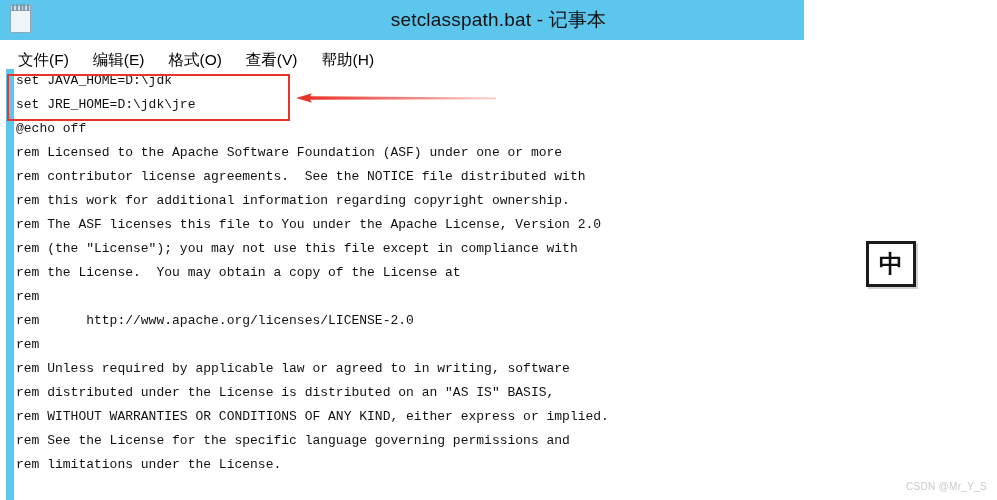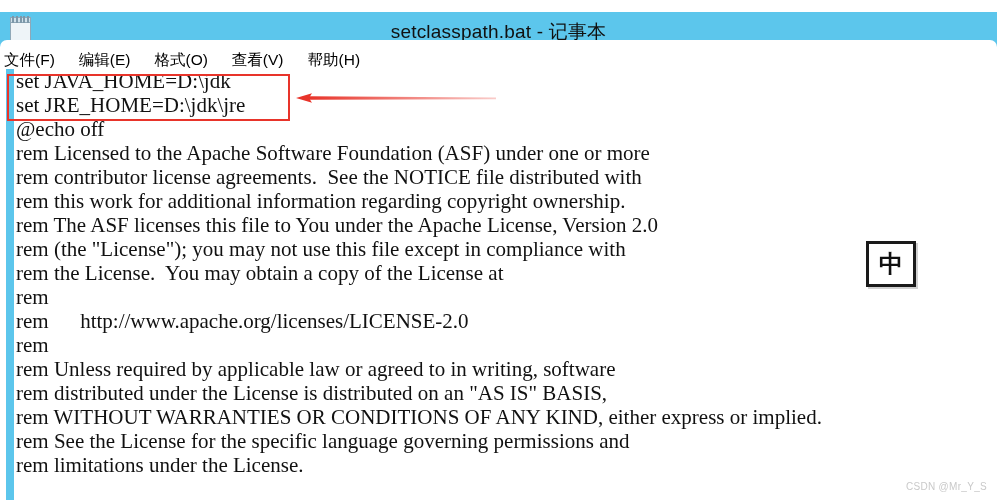--- a/index.html
+++ b/index.html
@@ -18,26 +18,25 @@
     width: 997px;
     height: 500px;
     background: #ffffff;
     overflow: hidden;
   }
 
   
   #titlebar {
     position: absolute;
     left: 0; top: 0;
-    width: 997px;
+    width: 804px;
     height: 40px;
     background: #5cc6ec;
     display: flex;
     align-items: center;
-    margin-top: 12px;
   }
   #app-icon {
     position: absolute;
     left: 8px;
     top: 4px;
     width: 26px;
     height: 30px;
   }
   .pad-body {
     position: absolute;
@@ -85,21 +84,21 @@
   
   #menubar {
     position: absolute;
     left: 0; top: 40px;
     width: 997px;
     height: 41px;
     background: #ffffff;
     border-bottom: 1px solid #b8b8b8;
     display: flex;
     align-items: center;
-    padding-left: 4px;
+    padding-left: 18px;
     box-sizing: border-box;
     border-radius: 7px;
   }
   .menu-item {
     font-size: 15.5px;
     color: #000000;
     margin-right: 24px;
     font-family: "Liberation Sans", sans-serif;
     white-space: nowrap;
     cursor: default;
@@ -120,22 +119,22 @@
     width: 8px;
     height: 431px;
     background: #5cc6ec;
   }
   #text-area {
     position: absolute;
     left: 16px;
     top: 0px;
     width: 975px;
     height: 431px;
-    font-family: Liberation Serif, serif;
-    font-size: 21px;
+    font-family: Liberation Mono, monospace;
+    font-size: 13px;
     line-height: 24px;
     color: #111111;
     white-space: pre;
     letter-spacing: 0px;
     overflow: hidden;
   }
   .code-line {
     height: 24px;
     white-space: pre;
   }

